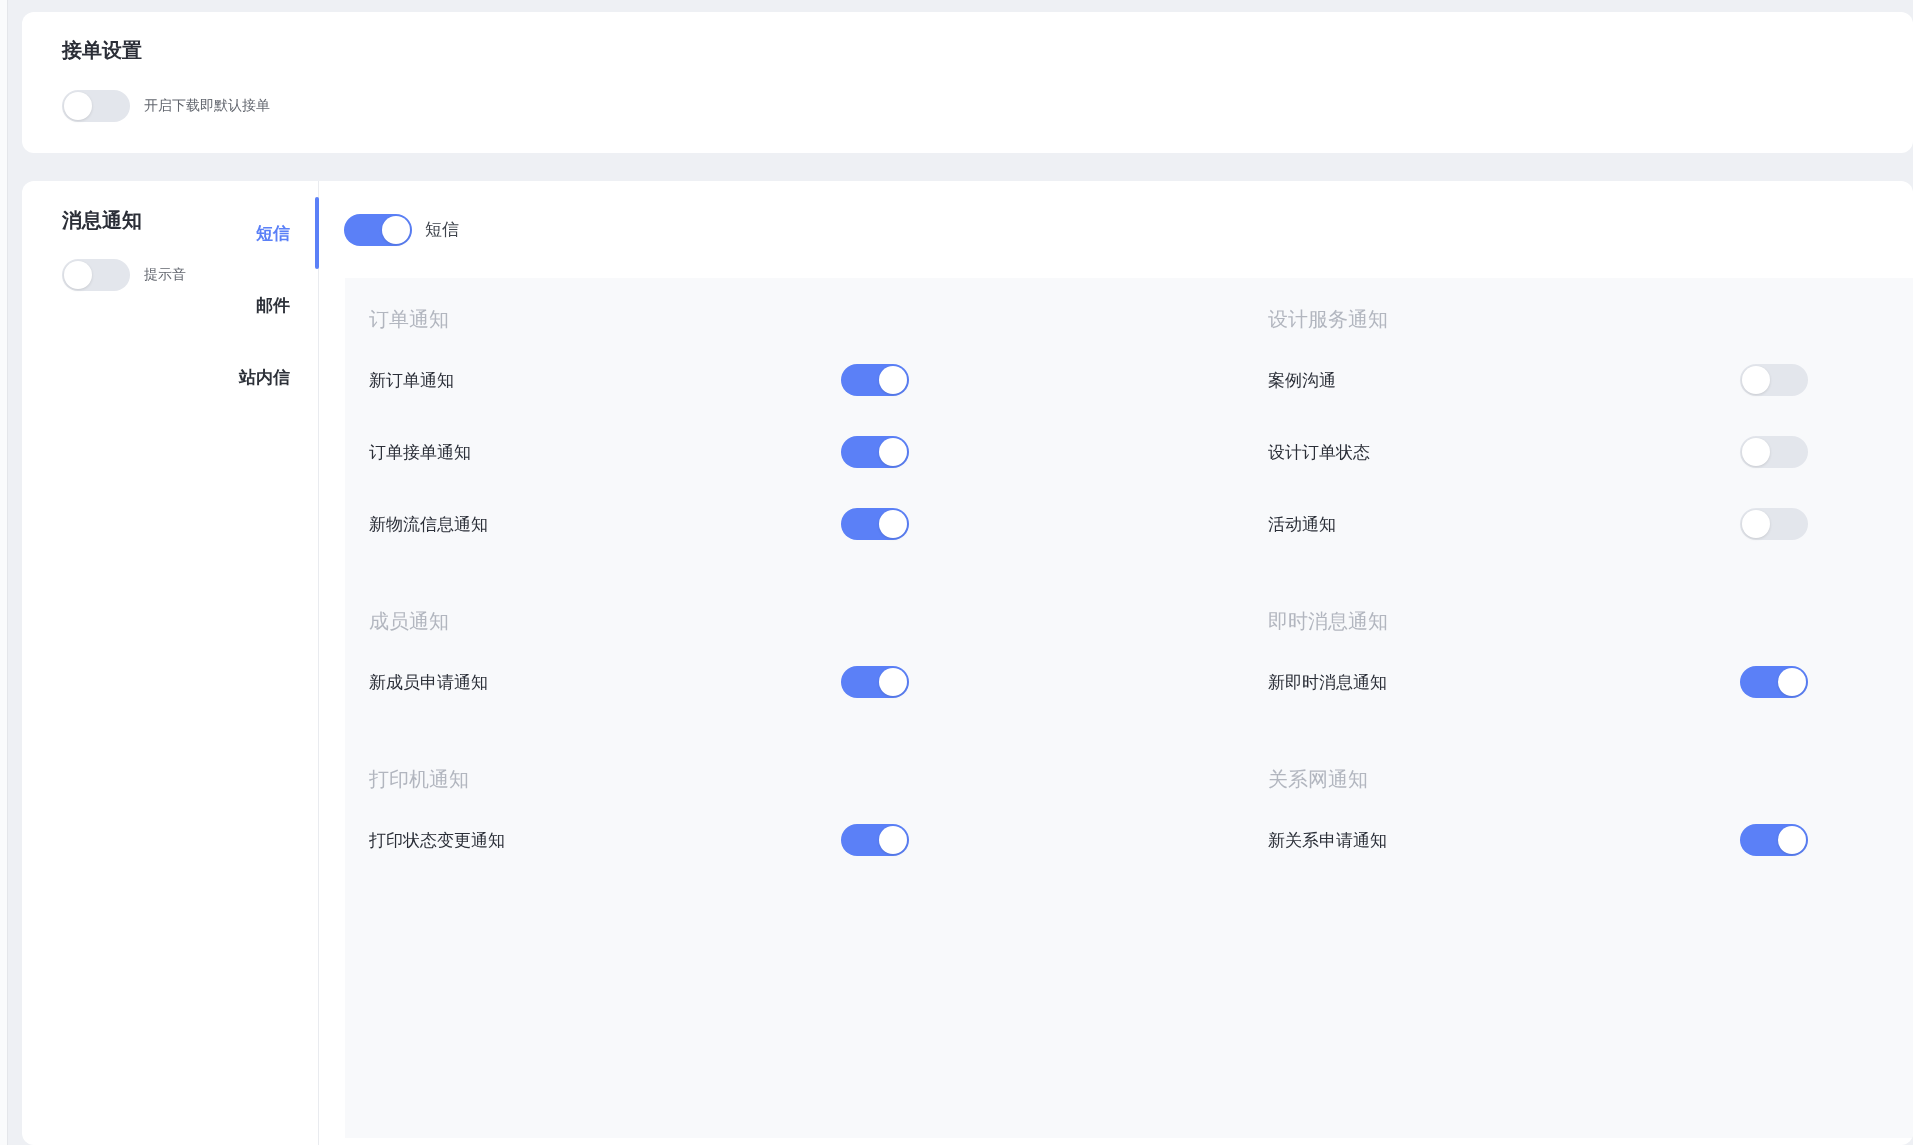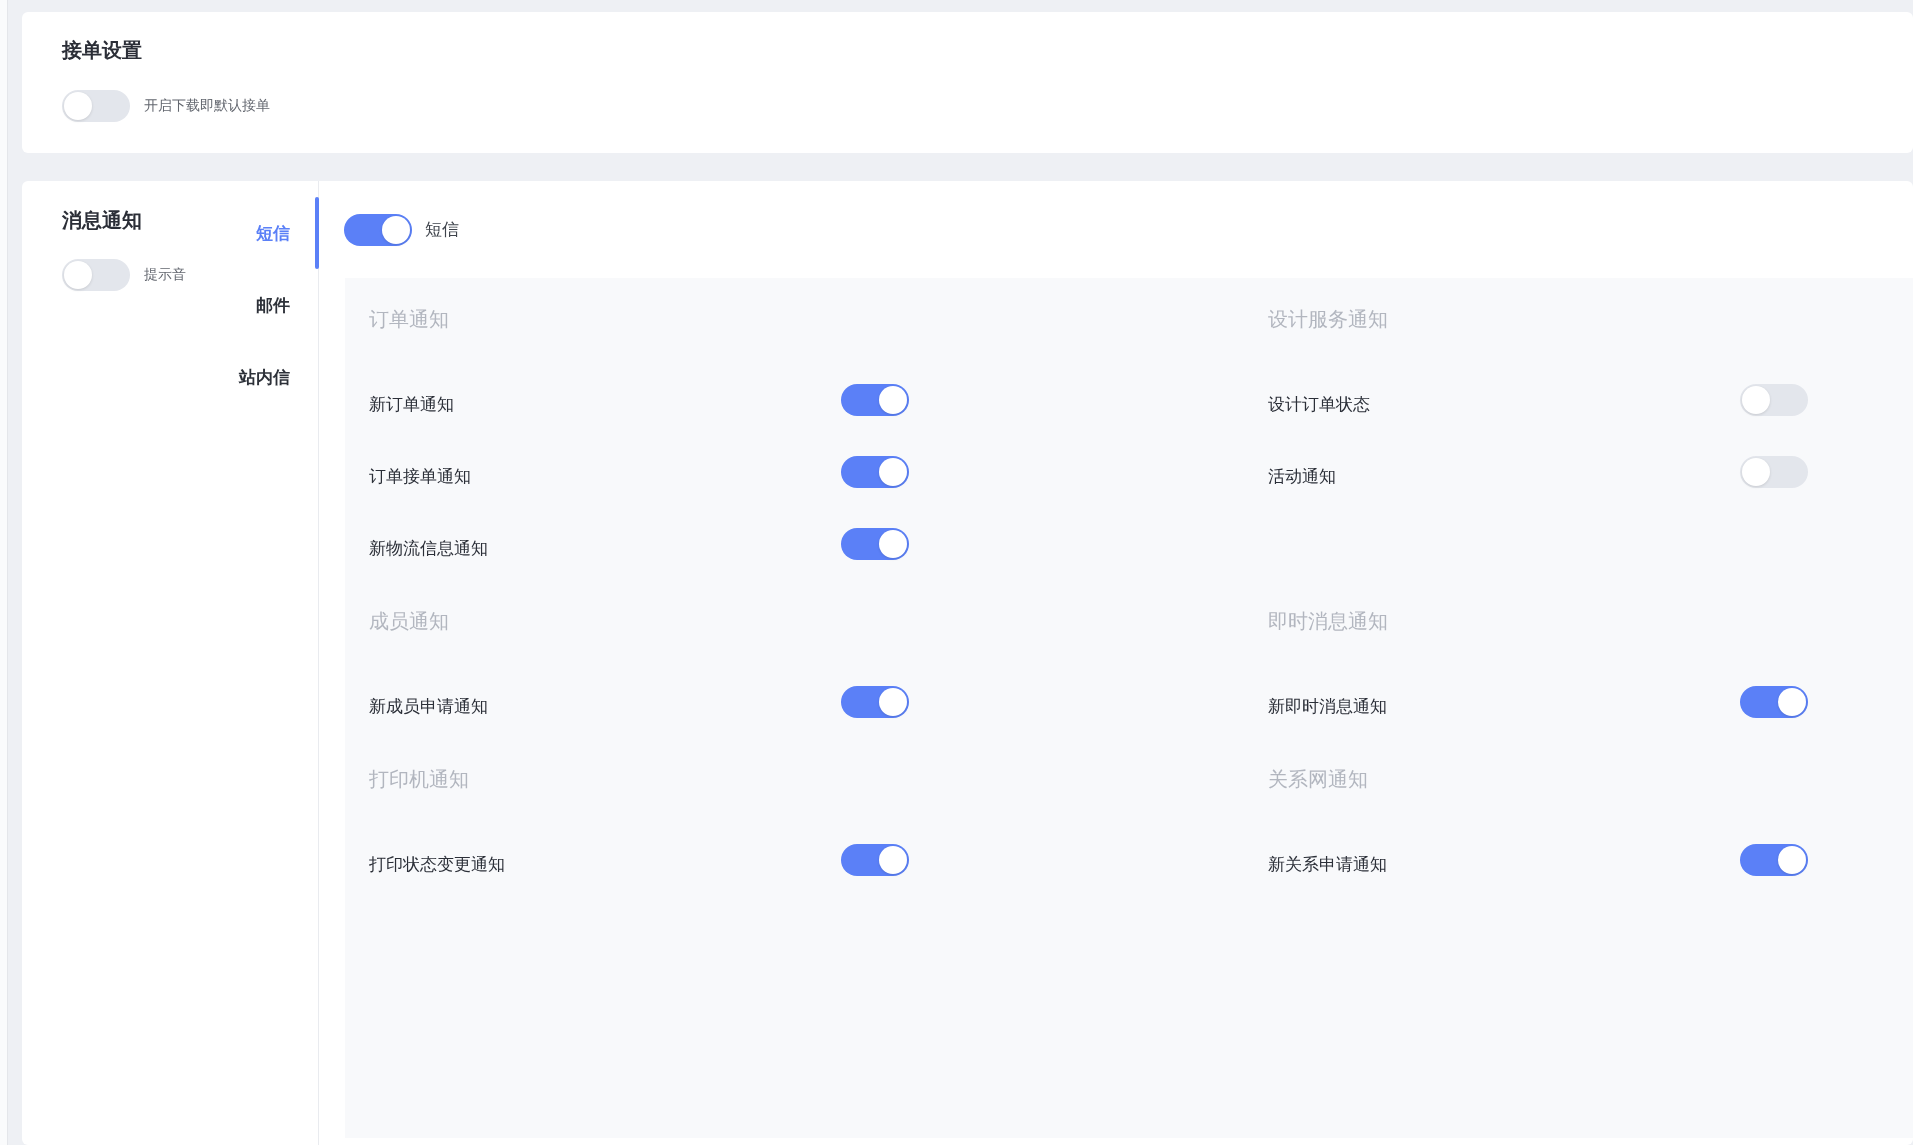--- a/index.html
+++ b/index.html
@@ -7,21 +7,21 @@
     width:1913px; height:1145px; overflow:hidden; position:relative;
     background:#eef0f4;
     font-family:"Liberation Sans","DejaVu Sans",sans-serif;
     -webkit-font-smoothing:antialiased;
   }
   .side-rail {
     position:absolute; left:0; top:0; width:7px; height:1145px;
     background:#fafbfc; border-right:1px solid #e4e6ea; z-index:5;
   }
   .page { position:absolute; left:22px; top:12px; width:1891px; }
-  .card { background:#ffffff; border-radius:6px; }
+  .card { background:#ffffff; border-radius:12px; }
 
   
   .card-receive { height:141px; padding:27px 0 0 40px; box-sizing:border-box; }
   .card-title { font-size:20px; line-height:22px; font-weight:600; color:#2b2e37; }
   .toggle-row { margin-top:29px; display:flex; align-items:center; }
   .toggle-row .lbl { margin-left:14px; font-size:14px; color:#63676f; }
 
   
   .switch { width:68px; height:32px; border-radius:16px; position:relative; flex:none; cursor:pointer; }
   .switch[data-state="on"]  { background:#5b80f7; }
@@ -56,21 +56,21 @@
   .channel-row { height:97px; flex:none; display:flex; align-items:center; padding-left:25px; }
   .channel-row .lbl { margin-left:13px; font-size:17px; color:#3f444c; }
 
   .panel {
     flex:1; background:#f8f9fb; margin-left:26px; margin-bottom:7px;
     padding:30px 0 0 24px; box-sizing:border-box; overflow:hidden;
   }
   .band { display:grid; grid-template-columns:540px 540px; column-gap:359px; margin-bottom:50px; }
   .group-header { font-size:20px; line-height:22px; color:#b2b6bf; margin-bottom:14px; }
   .nrow {
-    height:72px; display:flex; align-items:flex-end; justify-content:space-between;
+    height:72px; display:flex; align-items:center; justify-content:space-between;
   }
   .nrow .lbl { font-size:17px; color:#2b2f38; }
 </style>
 </head>
 <body>
 
 <div class="side-rail"></div>
 
 <div class="page">
 
@@ -122,20 +122,24 @@
                 <span class="switch" data-state="on"></span>
               </div>
               <div class="nrow">
                 <span class="lbl">新物流信息通知</span>
                 <span class="switch" data-state="on"></span>
               </div>
             </div>
             <div class="group">
               <div class="group-header">设计服务通知</div>
               <div class="nrow">
+                <span class="lbl">案例沟通</span>
+                <span class="switch" data-state="off"></span>
+              </div>
+              <div class="nrow">
                 <span class="lbl">设计订单状态</span>
                 <span class="switch" data-state="off"></span>
               </div>
               <div class="nrow">
                 <span class="lbl">活动通知</span>
                 <span class="switch" data-state="off"></span>
               </div>
             </div>
           </div>
 

